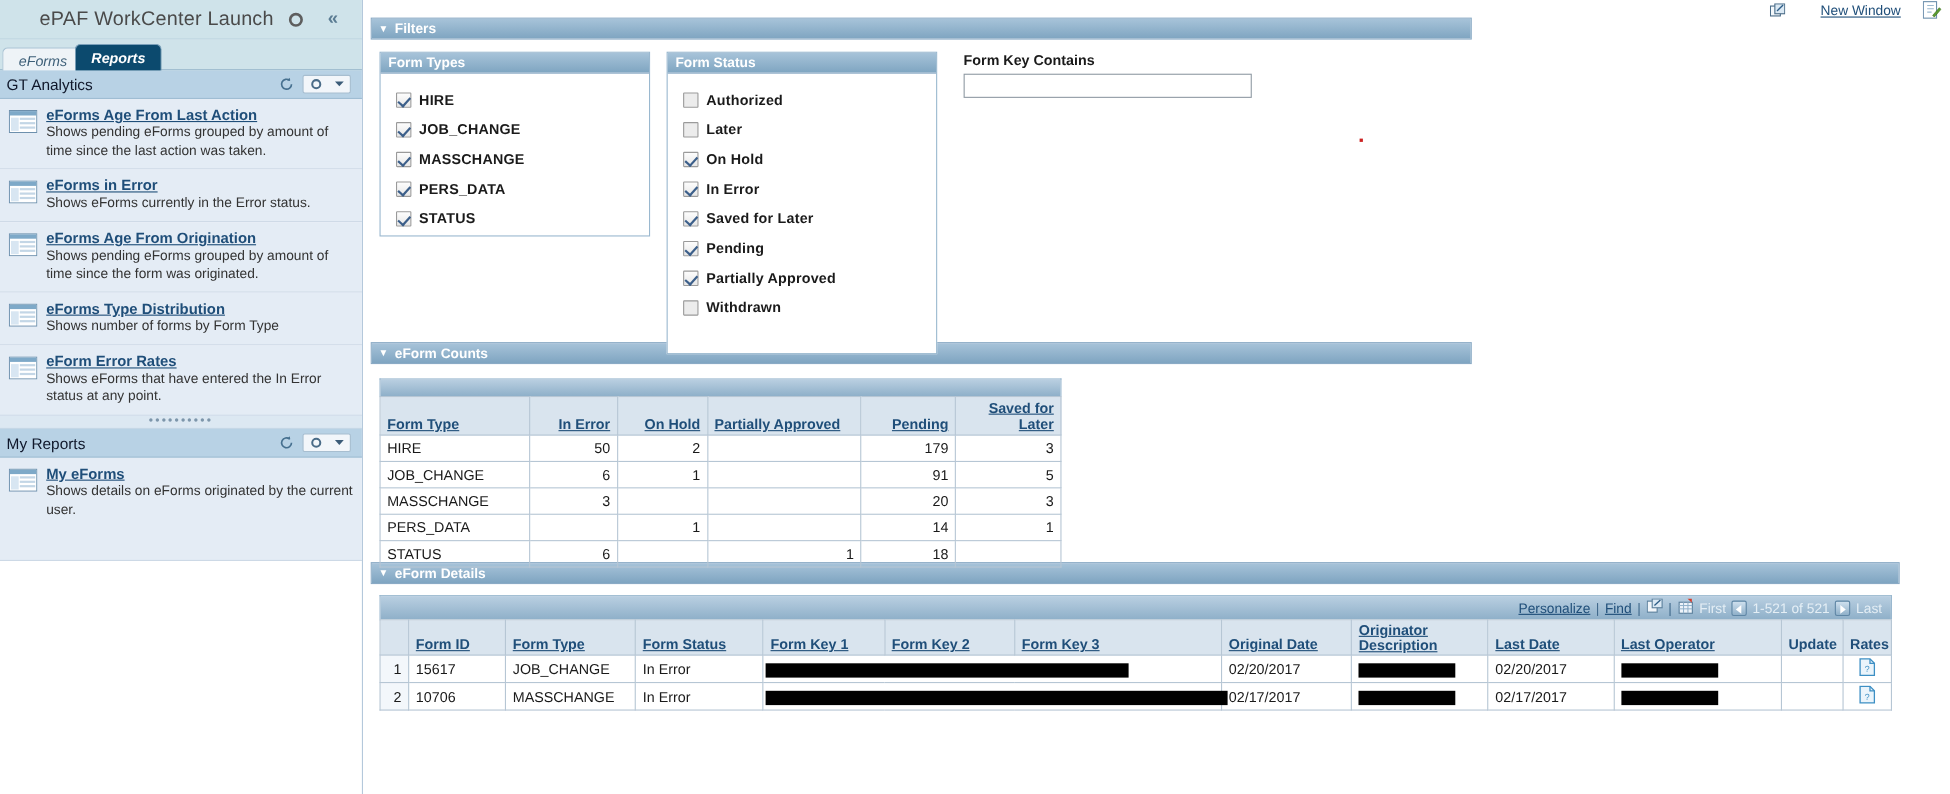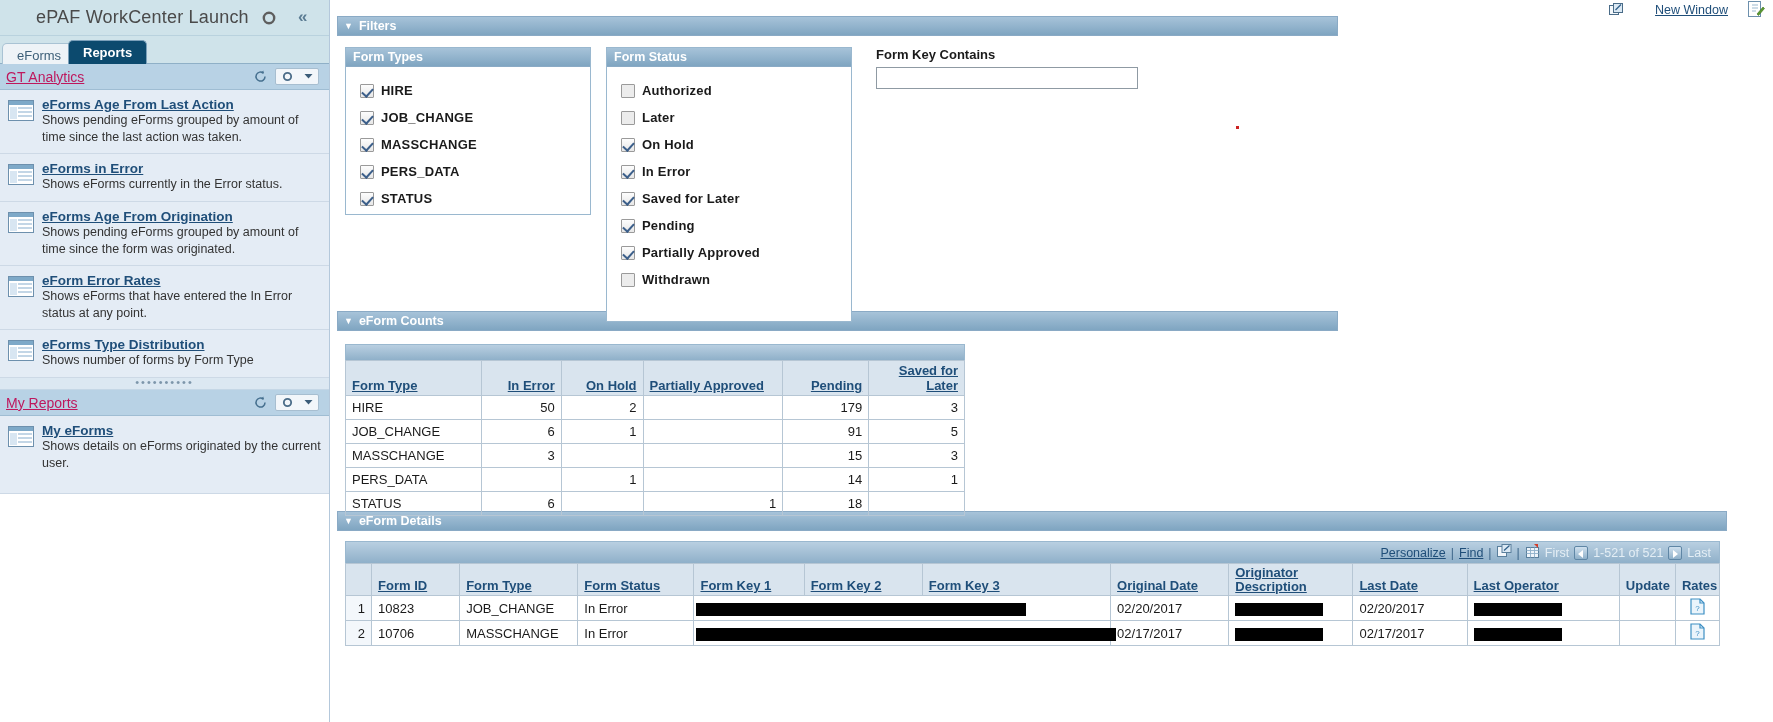--- a/index.html
+++ b/index.html
@@ -34,20 +34,21 @@
     width:14px;height:14px;
   }
   .wc-collapse{
     position:absolute; left:298px; top:8px;
     color:#5b7c93; font-size:17px; font-weight:bold;
     cursor:pointer; line-height:1;
   }
   .tabs{
     height:28px; background:#cfe3ea; position:relative;
     border-bottom:1px solid #8fb0c7;
+    font-style:italic;
   }
   .tab{
     position:absolute; top:4px; height:25px;
     padding:4px 14px 0 14px;
     font-size:13px;
     border:1px solid #a9c3d4;
     border-bottom:none;
     border-radius:5px 5px 0 0;
     cursor:pointer;
   }
@@ -58,21 +59,21 @@
     left:68px; background:#0c4a6e; color:#ffffff; font-weight:bold;
     border-color:#7ba0ba;
   }
 
   .group-head{
     height:26px; background:#b8d2e5;
     border-bottom:1px solid #9fbdd3;
     display:flex; align-items:center; position:relative;
     padding-left:6px;
   }
-  .group-head .gh-label{ font-size:14px; color:#be185d;text-decoration:underline; }
+  .group-head .gh-label{ font-size:14px; color:#0f172a; }
   .gh-refresh{ position:absolute; right:62px; top:6px; width:13px;height:13px;}
   .gh-actions{
     position:absolute; right:10px; top:4px;
     width:44px; height:17px; background:#f2f6fa;
     border:1px solid #a7bed0; border-radius:2px;
     display:flex; align-items:center; justify-content:space-around;
   }
   .dot-sep{ height:12px; background:#dce8f2; text-align:center;
     color:#7d96ab; font-size:11px; letter-spacing:2px; line-height:9px;
     border-bottom:1px solid #c5d7e6;}
@@ -294,38 +295,38 @@
         <svg width="26" height="21" viewBox="0 0 26 21">
           <rect x="0.5" y="0.5" width="25" height="20" fill="#ffffff" stroke="#6d90ad"></rect>
           <rect x="1" y="1" width="24" height="4" fill="#7ea9c8"></rect>
           <rect x="2" y="7" width="7" height="12" fill="#d8e6f2"></rect>
           <rect x="10" y="7" width="14" height="2" fill="#c3d6e6"></rect>
           <rect x="10" y="11" width="14" height="2" fill="#c3d6e6"></rect>
           <rect x="10" y="15" width="14" height="2" fill="#c3d6e6"></rect>
         </svg>
       </span>
       <span>
-        <span class="rpt-link">eForm Error Rates</span>
-        <span class="rpt-desc">Shows eForms that have entered the In Error status at any point.</span>
+        <span class="rpt-link">eForms Type Distribution</span>
+        <span class="rpt-desc">Shows number of forms by Form Type</span>
       </span>
     </div>
     <div class="rpt">
       <span class="rpt-ico">
         <svg width="26" height="21" viewBox="0 0 26 21">
           <rect x="0.5" y="0.5" width="25" height="20" fill="#ffffff" stroke="#6d90ad"></rect>
           <rect x="1" y="1" width="24" height="4" fill="#7ea9c8"></rect>
           <rect x="2" y="7" width="7" height="12" fill="#d8e6f2"></rect>
           <rect x="10" y="7" width="14" height="2" fill="#c3d6e6"></rect>
           <rect x="10" y="11" width="14" height="2" fill="#c3d6e6"></rect>
           <rect x="10" y="15" width="14" height="2" fill="#c3d6e6"></rect>
         </svg>
       </span>
       <span>
-        <span class="rpt-link">eForms Type Distribution</span>
-        <span class="rpt-desc">Shows number of forms by Form Type</span>
+        <span class="rpt-link">eForm Error Rates</span>
+        <span class="rpt-desc">Shows eForms that have entered the In Error status at any point.</span>
       </span>
     </div>
   </div>
 
   <div class="dot-sep">••••••••••</div>
 
   <div class="group-head">
     <span class="gh-label">My Reports</span>
     <span class="gh-refresh">
       <svg width="13" height="13" viewBox="0 0 13 13">
@@ -338,21 +339,21 @@
         <circle cx="6" cy="6" r="4" fill="none" stroke="#4a6c88" stroke-width="2"></circle>
         <circle cx="6" cy="6" r="1.4" fill="#f2f6fa"></circle>
       </svg>
       <svg width="9" height="7" viewBox="0 0 9 7">
         <path d="M0.5 1 L4.5 5.5 L8.5 1 Z" fill="#3b5c78"></path>
       </svg>
     </span>
   </div>
 
   <div>
-    <div class="rpt" style="padding-bottom:22px;">
+    <div class="rpt" style="padding-bottom:38px;">
       <span class="rpt-ico">
         <svg width="26" height="21" viewBox="0 0 26 21">
           <rect x="0.5" y="0.5" width="25" height="20" fill="#ffffff" stroke="#6d90ad"></rect>
           <rect x="1" y="1" width="24" height="4" fill="#7ea9c8"></rect>
           <rect x="2" y="7" width="7" height="12" fill="#d8e6f2"></rect>
           <rect x="10" y="7" width="14" height="2" fill="#c3d6e6"></rect>
           <rect x="10" y="11" width="14" height="2" fill="#c3d6e6"></rect>
           <rect x="10" y="15" width="14" height="2" fill="#c3d6e6"></rect>
         </svg>
       </span>
@@ -496,21 +497,21 @@
             <td class="num">1</td>
             <td class="num"></td>
             <td class="num">91</td>
             <td class="num">5</td>
           </tr>
           <tr>
             <td>MASSCHANGE</td>
             <td class="num">3</td>
             <td class="num"></td>
             <td class="num"></td>
-            <td class="num">15</td>
+            <td class="num">20</td>
             <td class="num">3</td>
           </tr>
           <tr>
             <td>PERS_DATA</td>
             <td class="num"></td>
             <td class="num">1</td>
             <td class="num"></td>
             <td class="num">14</td>
             <td class="num">1</td>
           </tr>
@@ -575,21 +576,21 @@
             <th style="width:124px;text-align:left;line-height:1.05;"><span>Originator Description</span></th>
             <th style="width:114px;text-align:left;"><span>Last Date</span></th>
             <th style="width:152px;text-align:left;"><span>Last Operator</span></th>
             <th style="width:56px;text-align:left;"><span style="text-decoration:none;">Update</span></th>
             <th style="width:44px;text-align:left;"><span style="text-decoration:none;">Rates</span></th>
           </tr>
         </thead>
         <tbody>
           <tr>
             <td class="num" style="background:#f3f7fb;">1</td>
-            <td>10823</td>
+            <td>15617</td>
             <td>JOB_CHANGE</td>
             <td>In Error</td>
             <td colspan="3" style="padding:0 2px;">
               <span class="redact" style="width:330px;"></span>
             </td>
             <td>02/20/2017</td>
             <td>
               <span class="redact" style="width:88px;"></span>
             </td>
             <td>02/20/2017</td>

